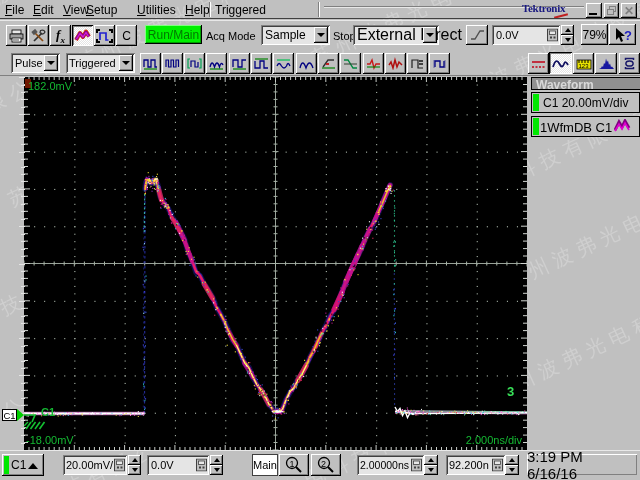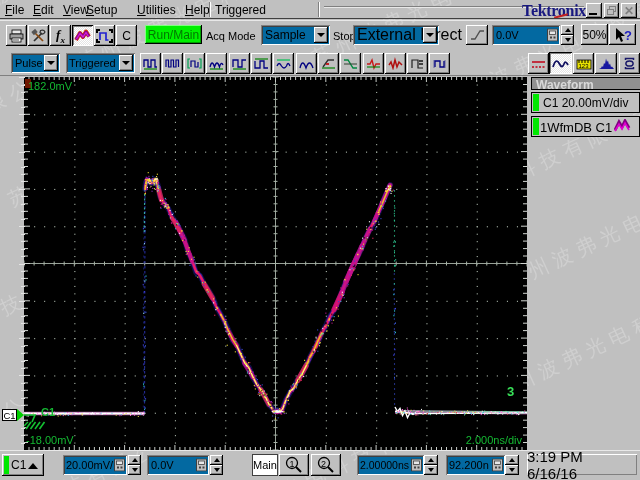--- a/index.html
+++ b/index.html
@@ -1,20 +1,20 @@
 <!DOCTYPE html>
 <html><head><meta charset="utf-8"><style>
 *{margin:0;padding:0;box-sizing:border-box}
 html,body{width:640px;height:480px;overflow:hidden}
 body{background:#c0c0c0;font-family:"Liberation Sans",sans-serif;font-size:12px;color:#000;position:relative}
 .abs{position:absolute}
 .tb{position:absolute;background:#c0c0c0;box-shadow:inset -1px -1px 0 #000,inset 1px 1px 0 #fff,inset -2px -2px 0 #808080;display:flex;align-items:center;justify-content:center}
 .tb.pressed{box-shadow:inset 1px 1px 0 #000,inset -1px -1px 0 #fff,inset 2px 2px 0 #808080;background:repeating-conic-gradient(#ffffff 0% 25%,#e4e4e4 0% 50%) 0 0/2px 2px}
 .btnr{position:absolute;background:#c0c0c0;box-shadow:inset -1px -1px 0 #000,inset 1px 1px 0 #fff,inset -2px -2px 0 #808080;display:flex;align-items:center;justify-content:center}
-.fld{position:absolute;background:#0369a1;box-shadow:inset 1px 1px 0 #808080,inset -1px -1px 0 #fff,inset 2px 2px 0 #404040;font-size:12px}
+.fld{position:absolute;background:#e5e5e5;box-shadow:inset 1px 1px 0 #808080,inset -1px -1px 0 #fff,inset 2px 2px 0 #404040;font-size:12px}
 .fld .cbtn{position:absolute;right:2px;top:2px;background:#c0c0c0;box-shadow:inset -1px -1px 0 #000,inset 1px 1px 0 #fff,inset -2px -2px 0 #808080;display:flex;align-items:center;justify-content:center}
 .kp{position:absolute;right:2px;top:50%;transform:translateY(-50%);width:11px;height:13px}
 .dnb{width:0;height:0;border-left:4px solid transparent;border-right:4px solid transparent;border-top:4px solid #000}
 .up{width:0;height:0;border-left:3px solid transparent;border-right:3px solid transparent;border-bottom:4px solid #000}
 .dn{width:0;height:0;border-left:3px solid transparent;border-right:3px solid transparent;border-top:4px solid #000}
 .spin{position:absolute}
 .sb{background:#c0c0c0;box-shadow:inset -1px -1px 0 #000,inset 1px 1px 0 #fff,inset -2px -2px 0 #808080;display:flex;align-items:center;justify-content:center}
 .sep{position:absolute;width:2px;border-left:1px solid #808080;border-right:1px solid #fff}
 .mnu{position:absolute;top:3px;font-size:12px}
 .mnu u{text-decoration:underline}
@@ -32,21 +32,21 @@
 <span class="mnu" style="left:5px"><u>F</u>ile</span>
 <span class="mnu" style="left:33px"><u>E</u>dit</span>
 <span class="mnu" style="left:63px"><u>V</u>iew</span>
 <span class="mnu" style="left:86px"><u>S</u>etup</span>
 <span class="mnu" style="left:137px"><u>U</u>tilities</span>
 <span class="mnu" style="left:185px"><u>H</u>elp</span>
 <div class="sep" style="left:209px;top:2px;height:15px"></div>
 <span class="mnu" style="left:215px">Triggered</span>
 <div class="sep" style="left:318px;top:2px;height:15px"></div>
 <div class="abs" style="left:324px;top:6px;width:260px;height:2px;border-top:1px solid #808080;border-bottom:1px solid #e8e8e8"></div>
-<span class="abs" style="left:522px;top:2px;font-family:'Liberation Serif',serif;font-weight:bold;font-size:16px;color:#181880;letter-spacing:-0.3px">Tektronix</span>
+<span class="abs" style="left:522px;top:2px;font-family:'Liberation Serif',serif;font-weight:bold;font-size:11px;color:#181880;letter-spacing:-0.3px">Tektronix</span>
 <div class="abs" style="left:554px;top:14.5px;width:14px;height:2px;background:#c02020;transform:rotate(-14deg)"></div>
 <div class="btnr" style="left:586px;top:3px;width:16px;height:15px">
     <div style="position:absolute;left:3px;bottom:3px;width:8px;height:2px;background:#000"></div>
   </div>
 <div class="btnr" style="left:604px;top:3px;width:15px;height:15px">
     <svg width="9" height="9" viewBox="0 0 9 9">
       <rect x="2.5" y="0.5" width="6" height="5" fill="none" stroke="#808080"></rect>
       <rect x="0.5" y="3.5" width="6" height="5" fill="#c0c0c0" stroke="#808080"></rect>
     </svg>
   </div>
@@ -123,21 +123,21 @@
   </div>
 <div class="spin" style="left:561px;top:25px;width:13px;height:20px">
     <div class="sb" style="height:10px">
       <span class="up"></span>
     </div>
     <div class="sb" style="height:10px">
       <span class="dn"></span>
     </div>
   </div>
 <div class="tb" style="left:581px;top:24px;width:27px;height:21px">
-    <span style="font-size:12px">50%</span>
+    <span style="font-size:12px">79%</span>
   </div>
 <div class="tb" style="left:609px;top:24px;width:27px;height:21px">
     <svg width="20" height="16" viewBox="0 0 20 16">
       <path d="M3 1 L3 13 L6 10 L8 15 L10 14 L8 9 L12 9 Z" fill="#000"></path>
       <text x="11" y="13" font-size="13" font-weight="bold" fill="#2020c0">?</text>
     </svg>
   </div>
 <div class="fld" style="left:11px;top:53px;width:49px;height:20px;font-size:11px">
     <span style="position:absolute;left:4px;top:50%;transform:translateY(-50%);white-space:nowrap">Pulse</span>
     <div class="cbtn" style="width:14px;height:16px">

